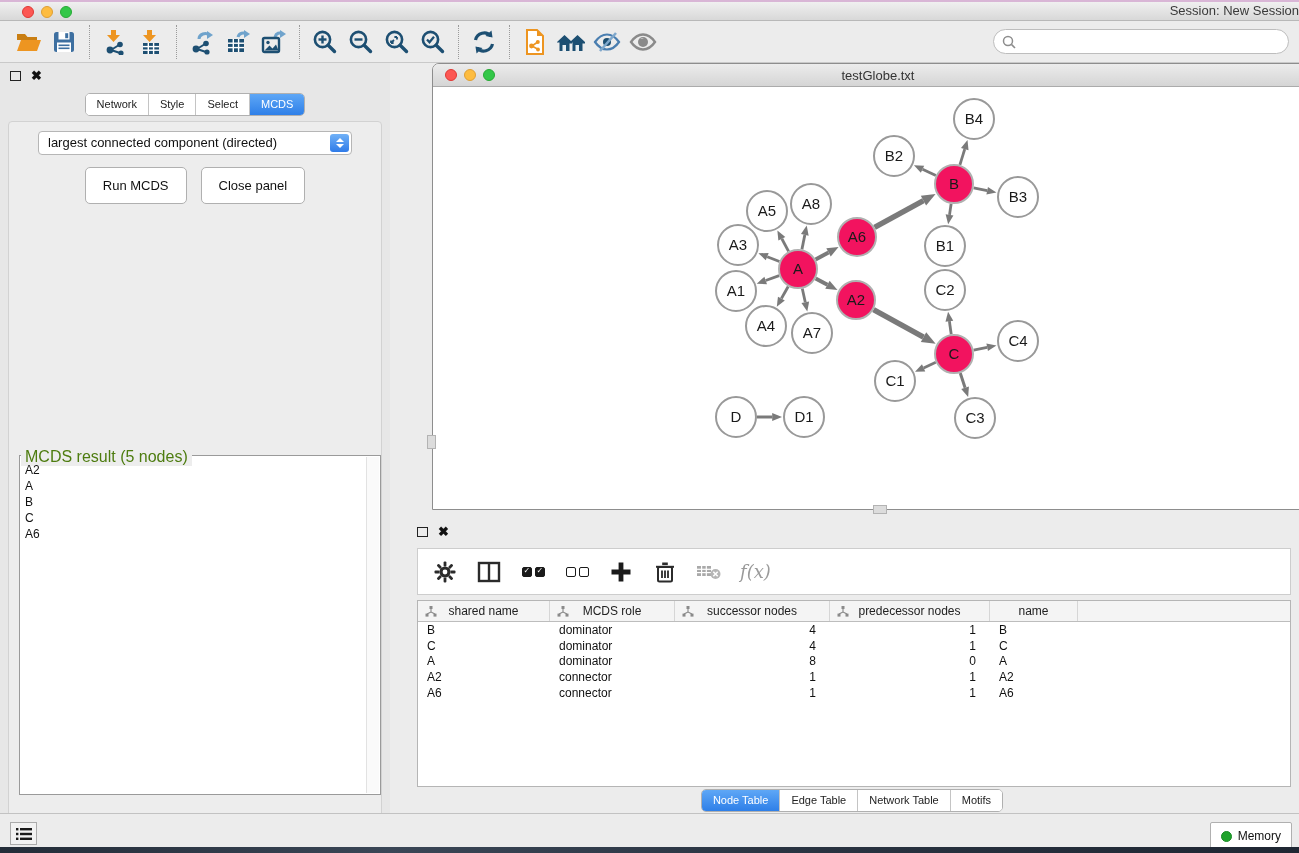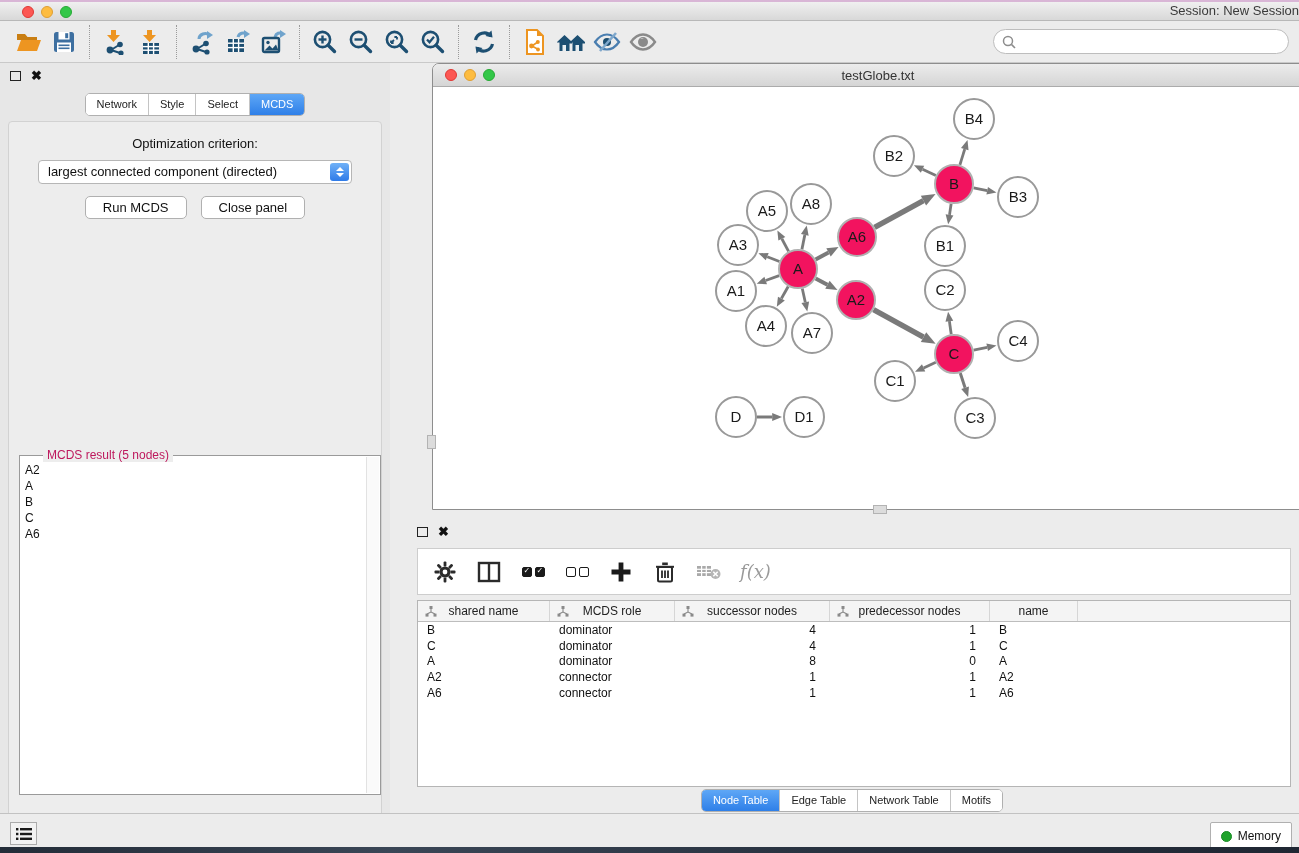--- a/index.html
+++ b/index.html
@@ -41,23 +41,23 @@
     border:1px solid #d2d2d2; border-radius:4px; }
   .opt-label { text-align:center; font-size:13px; color:#111; margin-top:14px; }
   .dropdown { position:relative; margin:9px auto 0; width:314px; height:24px; background:#fff;
     border:1px solid #b6b6b6; border-radius:4px; font-size:13px; color:#111; line-height:22px; padding-left:9px; cursor:pointer; }
   .dd-stepper { position:absolute; right:2px; top:2px; bottom:2px; width:19px; border-radius:3px;
     background:linear-gradient(#70b1f7,#2f7be8); display:flex; flex-direction:column; align-items:center; justify-content:center; gap:2px; }
   .dd-up { width:0; height:0; border-left:4px solid transparent; border-right:4px solid transparent; border-bottom:4px solid #fff; }
   .dd-dn { width:0; height:0; border-left:4px solid transparent; border-right:4px solid transparent; border-top:4px solid #fff; }
   .btn-row { display:flex; justify-content:center; gap:14px; margin-top:12px; }
   .pbtn { background:#fff; border:1px solid #b0b0b0; border-radius:5px; font-size:13px; color:#111;
-    height:23px; line-height:21px; padding:0 17px; cursor:pointer; }
+    height:37px; line-height:21px; padding:0 17px; cursor:pointer; }
   .resultbox { position:absolute; left:10px; top:333px; width:362px; height:340px; background:#fff; border:1px solid #9a9a9a; }
-  .result-legend { position:absolute; left:23px; top:-8px; background:#ededed; padding:0 4px; font-size:12px; color:#be185d; }
+  .result-legend { position:absolute; left:1px; top:-8px; background:#ededed; padding:0 4px; font-size:16px; color:#4d7c0f; }
   .result-list { position:absolute; left:2px; top:6px; right:15px; bottom:2px; overflow:hidden; }
   .result-item { font-size:12px; color:#111; line-height:16px; padding-left:3px; }
   .result-scroll { position:absolute; right:1px; top:1px; bottom:1px; width:13px; background:#fafafa; border-left:1px solid #e2e2e2; }
 
   
   .netwin { position:absolute; left:405px; top:63px; width:892px; height:447px; background:#fff;
     border:1px solid #8d8d8d; border-radius:7px 7px 0 0;margin-left:27px; }
   .net-titlebar { height:23px; background:linear-gradient(#ececec,#d5d5d5); border-bottom:1px solid #ababab;
     border-radius:6px 6px 0 0; position:relative; overflow:hidden; }
   .net-titlebar .lights { left:12px; top:5px; }
@@ -286,21 +286,20 @@
     </div>
     <div class="tabs-row">
       <div class="segtabs">
         <span class="segtab">Network</span>
         <span class="segtab">Style</span>
         <span class="segtab">Select</span>
         <span class="segtab sel">MCDS</span>
       </div>
     </div>
     <div class="cpanel-inner">
-      <div class="opt-label">Optimization criterion:</div>
       <div class="dropdown">
         <span>largest connected component (directed)</span>
         <span class="dd-stepper">
             <span class="dd-up"></span>
             <span class="dd-dn"></span>
           </span>
       </div>
       <div class="btn-row">
         <button class="pbtn">Run MCDS</button>
         <button class="pbtn">Close panel</button>

